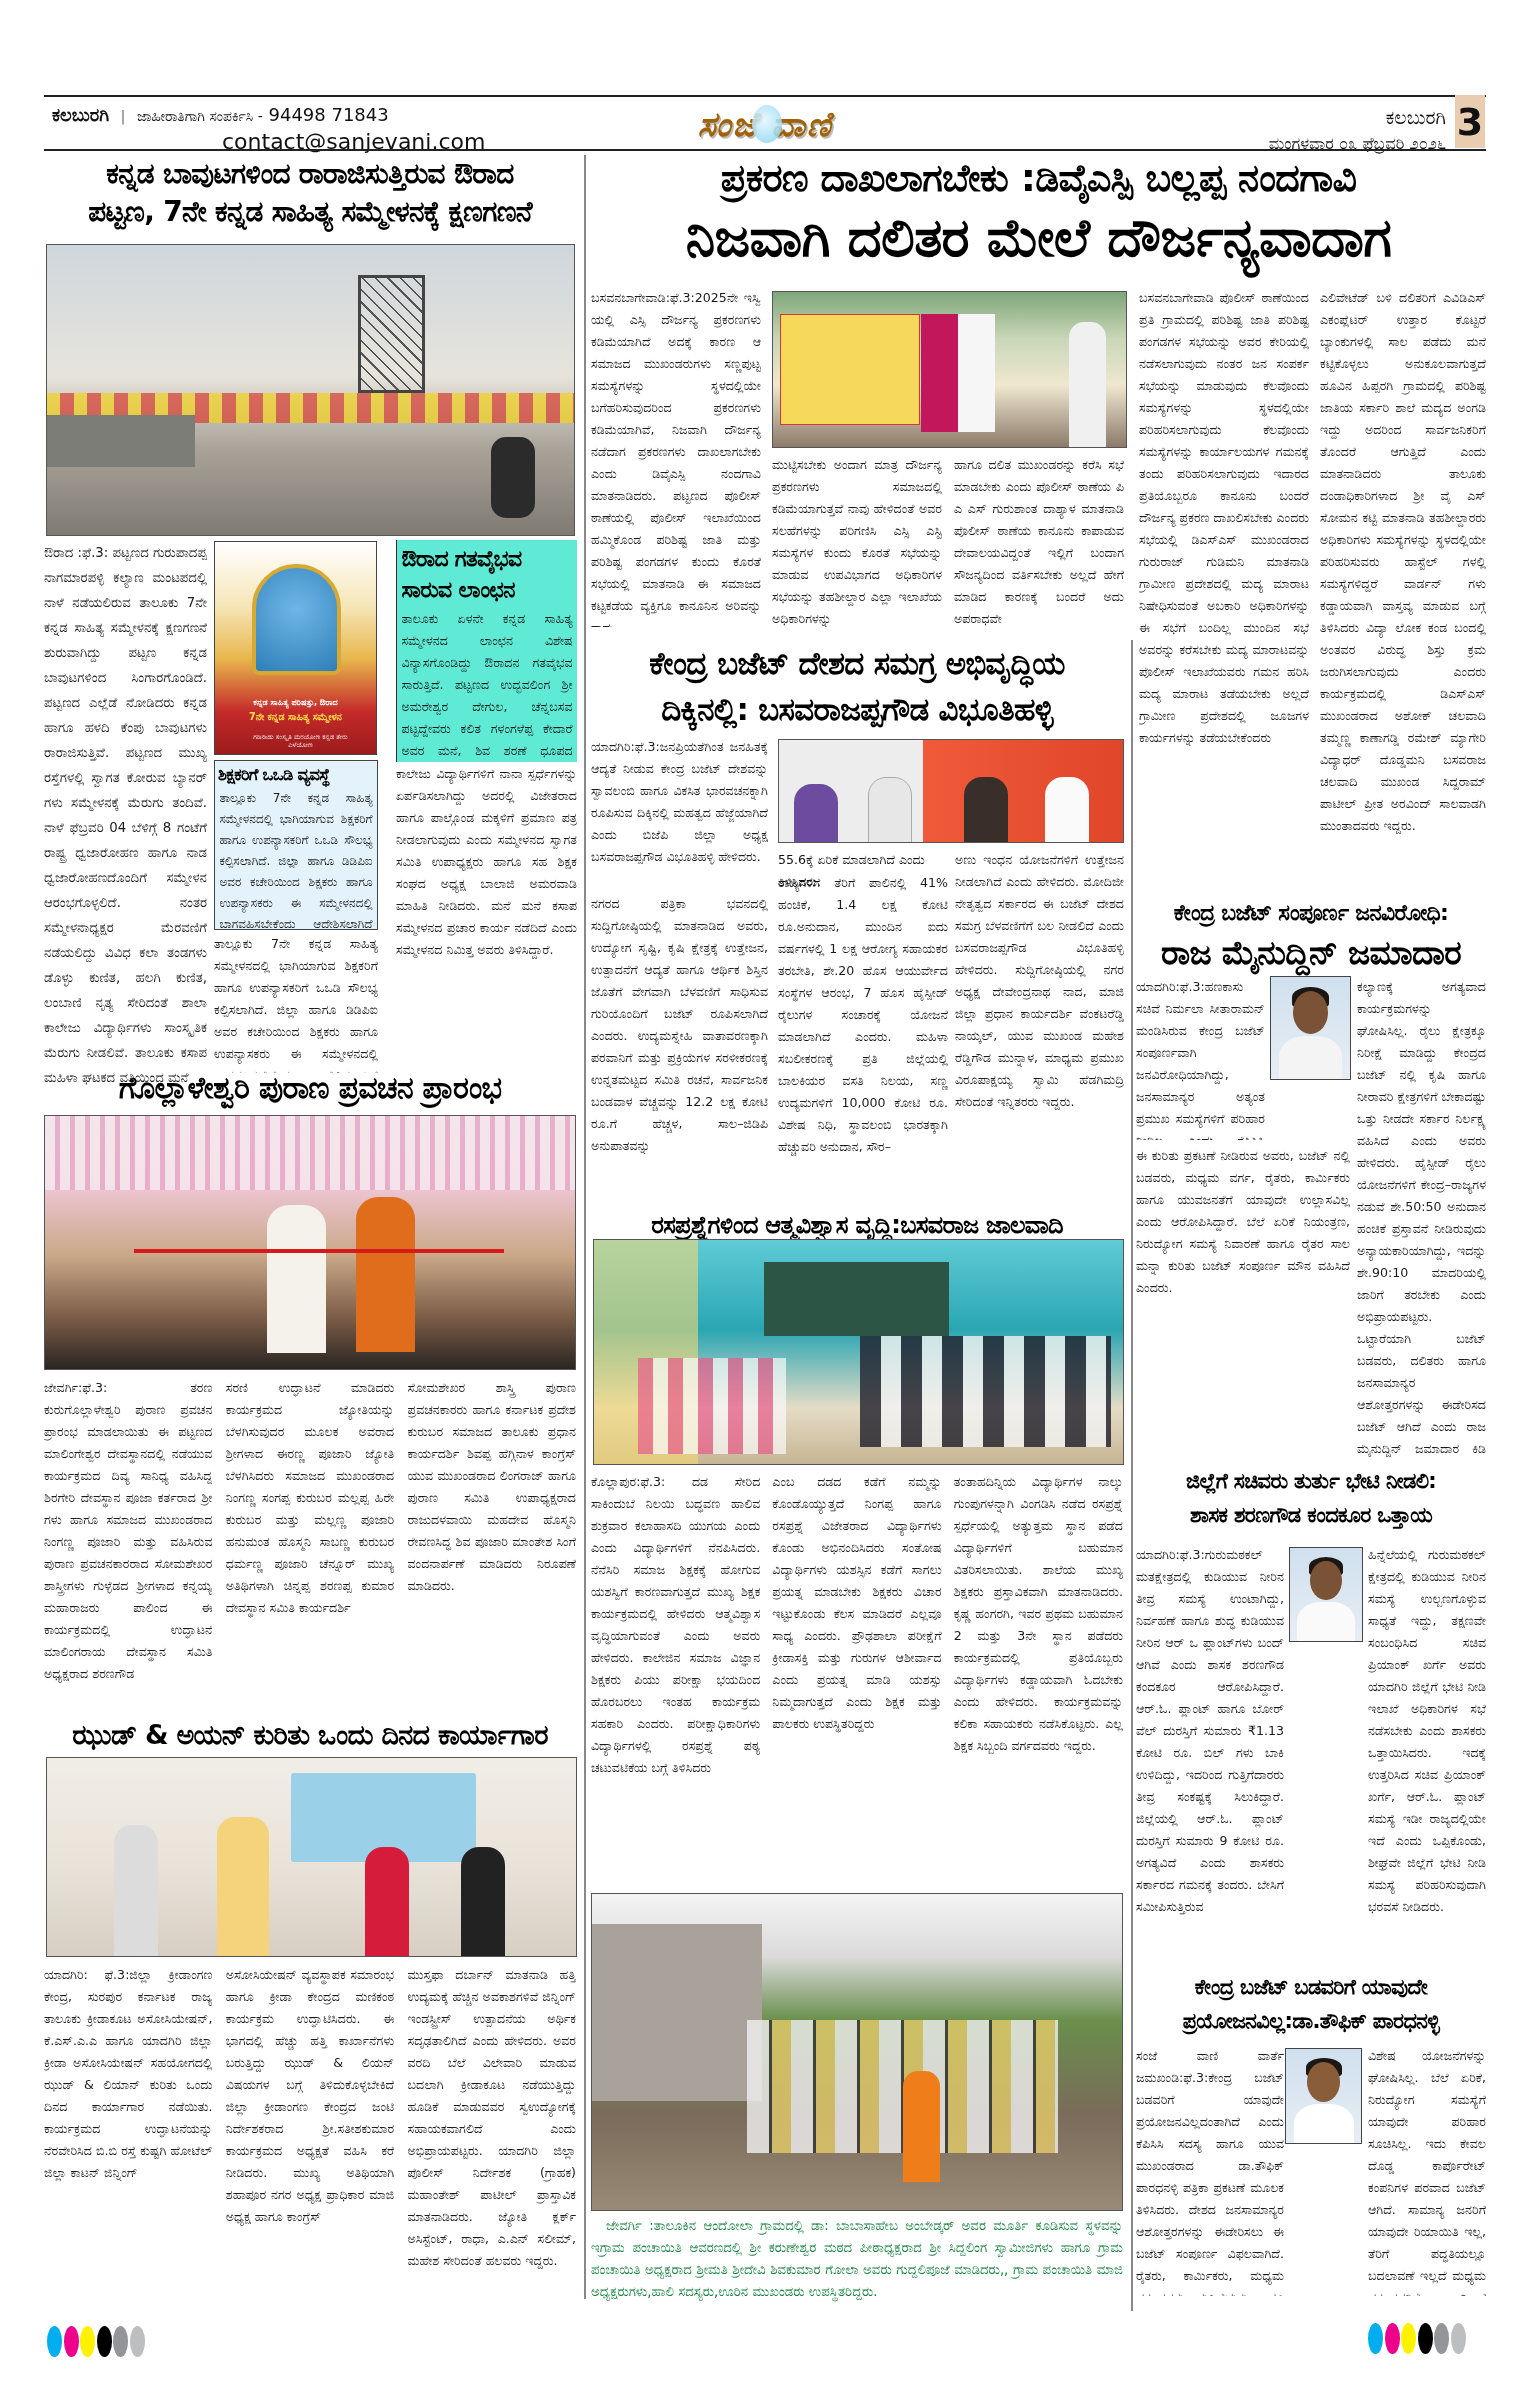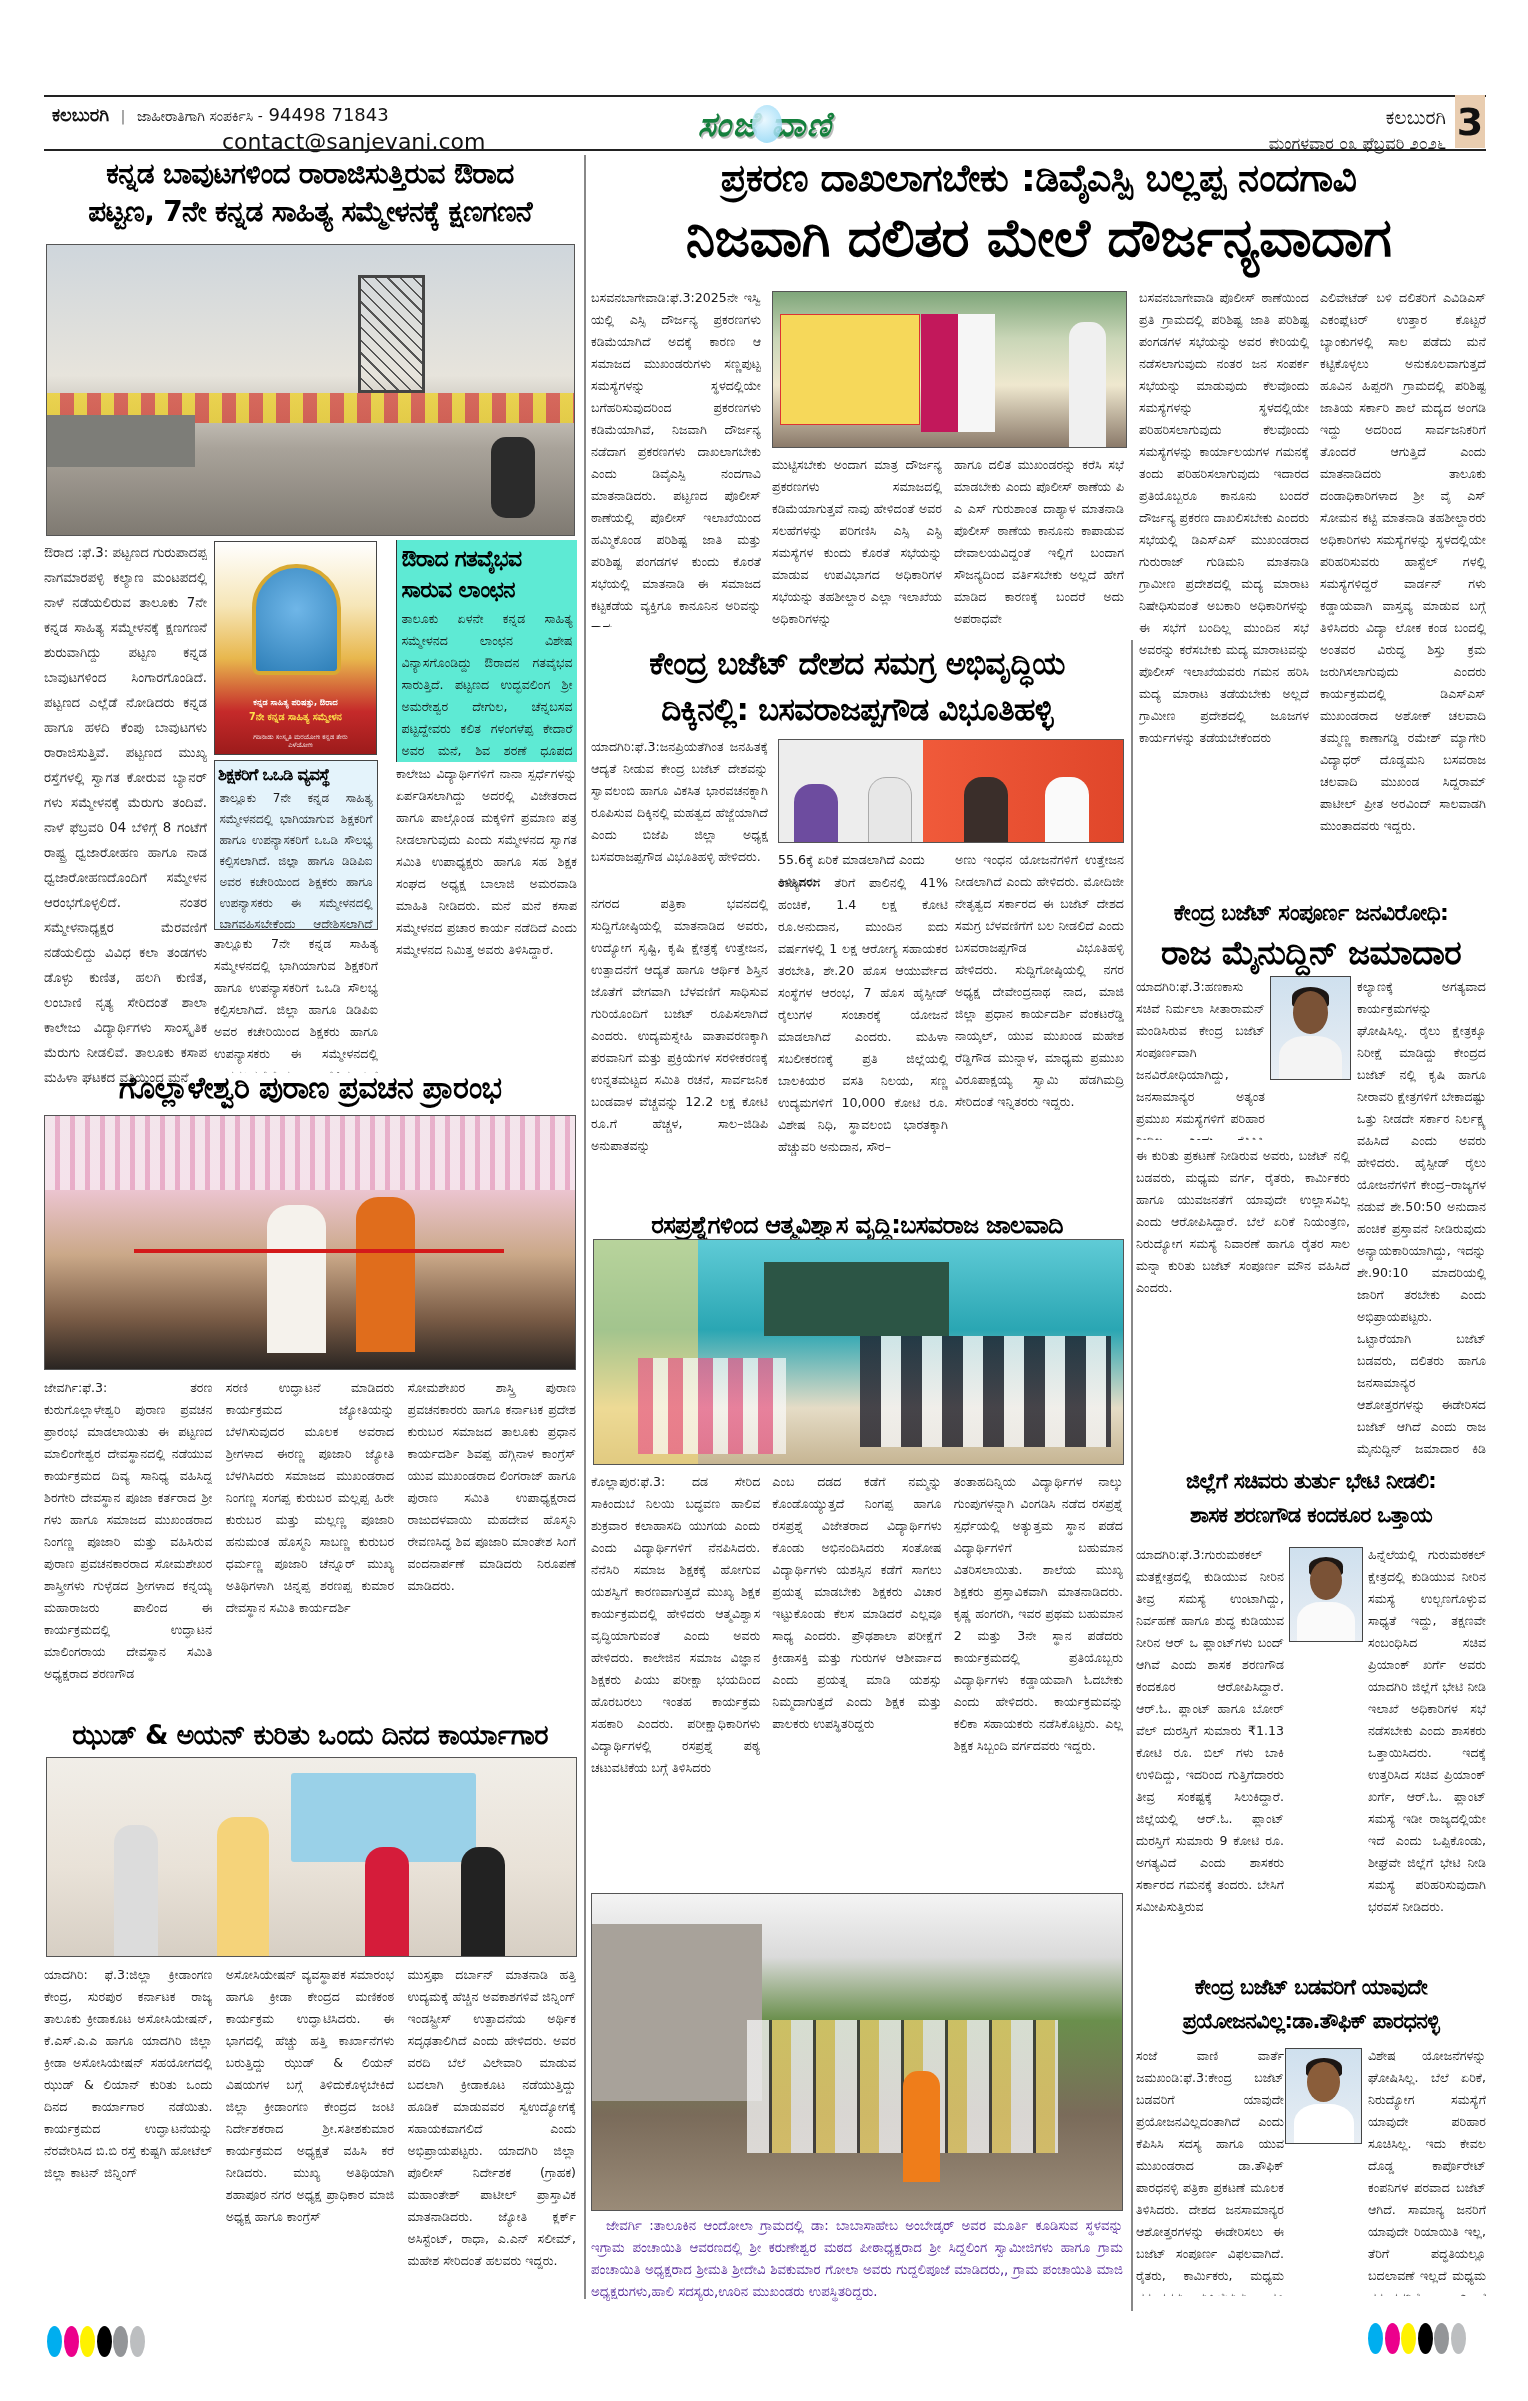--- a/index.html
+++ b/index.html
@@ -3,21 +3,21 @@
 <meta charset="utf-8">
 <style>
   * { box-sizing: border-box; margin: 0; padding: 0; }
   html, body { width: 1528px; height: 2401px; background: #ffffff; overflow: hidden; }
   body { position: relative; font-family: "DejaVu Sans", sans-serif; color: #111; }
   .abs { position: absolute; }
   .rule { position: absolute; height: 2.2px; background: #222; }
   .hl { font-family: "DejaVu Sans", sans-serif; font-weight: 900; color: #000; line-height: 1.15; text-align: center; letter-spacing: -0.7px; }
   .body-text { font-family: "DejaVu Sans", sans-serif; font-size: 14px; line-height: 25px; color: #1a1a1a; text-align: justify; overflow: hidden; }
   .photo { position: absolute; overflow: hidden; border: 1.5px solid #555; }
-  .caption { font-size: 13.3px; line-height: 22px; color: #4c1d95; text-align: justify; }
+  .caption { font-size: 13.3px; line-height: 22px; color: #15803d; text-align: justify; }
   .vline { position: absolute; width: 1.5px; background: #888; }
   .dot { display: inline-block; width: 15px; height: 31px; border-radius: 50%; margin-right: 1.5px; }
   .mug { position: absolute; border: 1.5px solid #444; background: linear-gradient(180deg,#cfe0ee 0%,#e8eef4 100%); overflow: hidden; }
   .mug .head { position: absolute; left: 28%; top: 14%; width: 44%; height: 42%; border-radius: 50%; background: #7a5236; }
   .mug .hair { position: absolute; left: 26%; top: 10%; width: 48%; height: 20%; border-radius: 50% 50% 20% 20%; background: #1d1714; }
   .mug .body { position: absolute; left: 10%; top: 58%; width: 80%; height: 50%; border-radius: 40% 40% 0 0; background: #f4f4f4; }
 </style>
 </head>
 <body>
 
@@ -26,21 +26,21 @@
   <div style="font-size:18px;line-height:25px;white-space:nowrap;">
     <span style="font-weight:bold;">ಕಲಬುರಗಿ</span>
     <span style="color:#666;margin:0 6px;font-size:13.3px;">|</span>
     <span style="font-size:14px;">ಜಾಹೀರಾತಿಗಾಗಿ ಸಂಪರ್ಕಿಸಿ -</span>
     <span style="font-size:18px;">94498 71843</span>
   </div>
   <div style="font-size:22px;line-height:25px;margin-left:170px;">contact@sanjevani.com</div>
 </div>
 
 <div class="abs" style="left:643px;top:98px;width:244px;height:53px;display:flex;align-items:center;justify-content:center;">
-  <span style="font-size:34px;font-weight:900;font-style:italic;color:#15803d;text-shadow:1.5px 1.5px 0 #bbb;letter-spacing:1.5px;">ಸಂಜೆ ವಾಣಿ</span>
+  <span style="font-size:34px;font-weight:900;font-style:italic;color:#a16207;text-shadow:1.5px 1.5px 0 #bbb;letter-spacing:1.5px;">ಸಂಜೆ ವಾಣಿ</span>
   <span style="position:absolute;left:109px;top:7.4px;width:30px;height:38px;border-radius:50%;background:radial-gradient(circle at 40% 40%,#e6f7ff,#7fd0f3);opacity:0.85;"></span>
 </div>
 
 <div class="abs" style="left:1198px;top:104px;width:248px;text-align:right;">
   <div style="font-size:19px;line-height:27px;">ಕಲಬುರಗಿ</div>
   <div style="font-size:16.3px;line-height:25px;">ಮಂಗಳವಾರ ೦೩ ಫೆಬ್ರವರಿ ೨೦೨೬</div>
 </div>
 <div class="abs" style="left:1455px;top:95px;width:30px;height:53px;background:#e9cdb0;display:flex;align-items:center;justify-content:center;">
   <span style="font-size:38px;font-weight:900;">3</span>
 </div>

